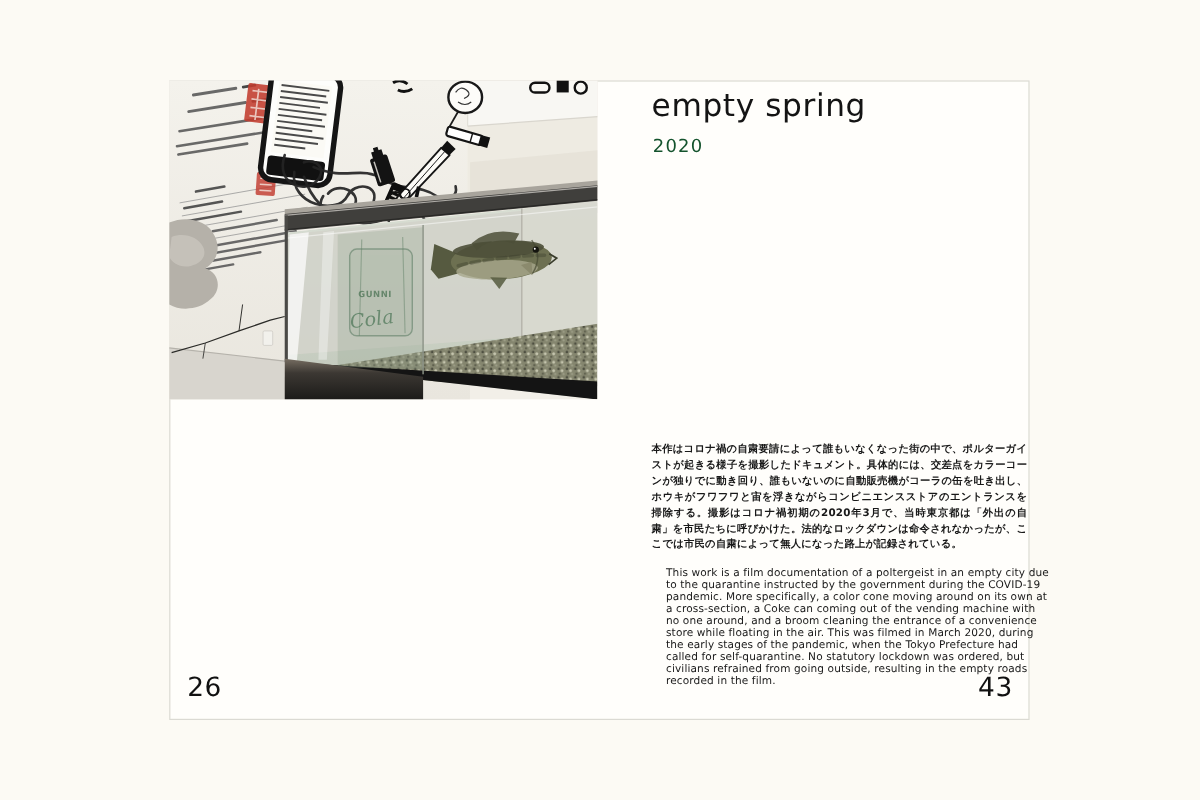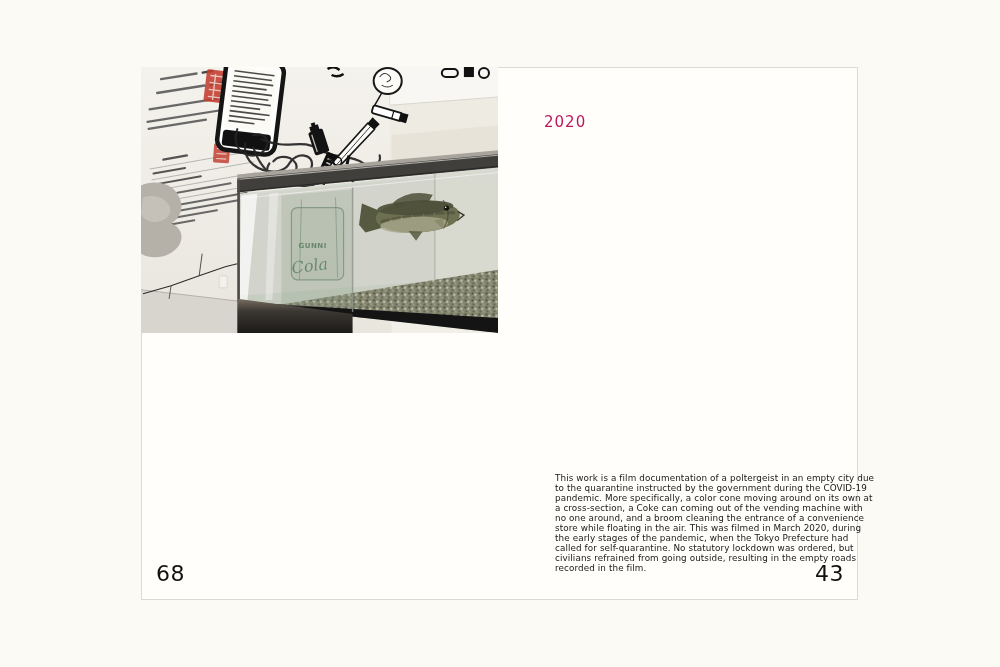--- a/index.html
+++ b/index.html
@@ -15,21 +15,21 @@
   }
   .photo{
     position:absolute;left:-1px;top:-1px;width:357px;height:266px;display:block;
   }
   .title{
     position:absolute;left:401px;top:7px;margin:0;
     font-size:26px;font-weight:500;letter-spacing:.5px;color:#141414;line-height:1.1;
   }
   .year{
     position:absolute;left:402px;top:45px;
-    font-size:15px;letter-spacing:1px;color:#be185d;
+    font-size:15px;letter-spacing:1px;color:#14532d;
   }
   .desc-ja{
     position:absolute;left:401px;top:301px;width:313px;margin:0;
     font-size:8.6px;line-height:13.2px;letter-spacing:.2px;
     font-weight:600;color:#191919;text-align:justify;word-break:break-all;
   }
   .desc-en{
     position:absolute;left:401px;top:393px;width:320px;margin:12px;
     font-size:8.8px;line-height:10px;letter-spacing:.1px;color:#191919;
   }
@@ -246,18 +246,20 @@
       </g>
 
       <polygon points="96,111 356,87 356,100 96,125" fill="#403f3c"></polygon>
       <polyline points="96,112 356,88" stroke="#c8c6c0" stroke-width="1" fill="none" opacity=".8"></polyline>
       <polyline points="96,124 356,99" stroke="#1e1e1c" stroke-width="1" fill="none" opacity=".7"></polyline>
       <rect x="96" y="112" width="2.6" height="122" fill="#4a4946"></rect>
       <polygon points="96,231 211,246 211,265 96,265" fill="url(#cabGrad)"></polygon>
     </g>
   </svg>
 
+  <h1 class="title">empty spring</h1>
   <div class="year">2020</div>
+  <p class="desc-ja">本作はコロナ禍の自粛要請によって誰もいなくなった街の中で、ポルターガイストが起きる様子を撮影したドキュメント。具体的には、交差点をカラーコーンが独りでに動き回り、誰もいないのに自動販売機がコーラの缶を吐き出し、ホウキがフワフワと宙を浮きながらコンビニエンスストアのエントランスを掃除する。撮影はコロナ禍初期の2020年3月で、当時東京都は「外出の自粛」を市民たちに呼びかけた。法的なロックダウンは命令されなかったが、ここでは市民の自粛によって無人になった路上が記録されている。</p>
   <p class="desc-en">This work is a film documentation of a poltergeist in an empty city due to the quarantine instructed by the government during the COVID-19 pandemic. More specifically, a color cone moving around on its own at a cross-section, a Coke can coming out of the vending machine with no one around, and a broom cleaning the entrance of a convenience store while floating in the air. This was filmed in March 2020, during the early stages of the pandemic, when the Tokyo Prefecture had called for self-quarantine. No statutory lockdown was ordered, but civilians refrained from going outside, resulting in the empty roads recorded in the film.</p>
 
-  <div class="pagenum left">68</div>
+  <div class="pagenum left">26</div>
   <div class="pagenum right">43</div>
 </div>
 
 </body></html>

